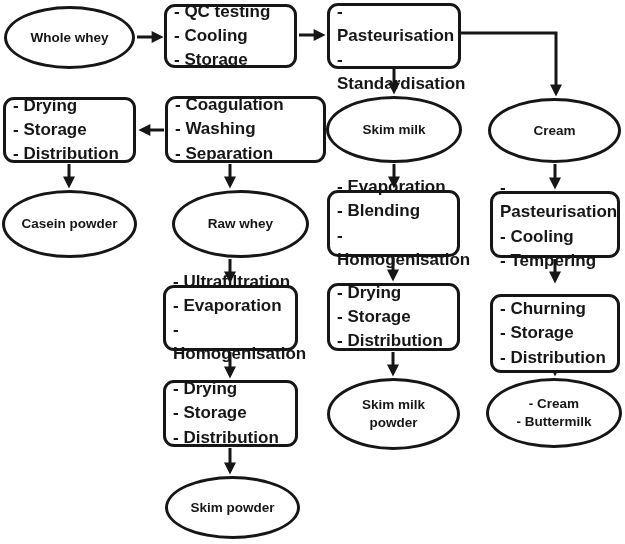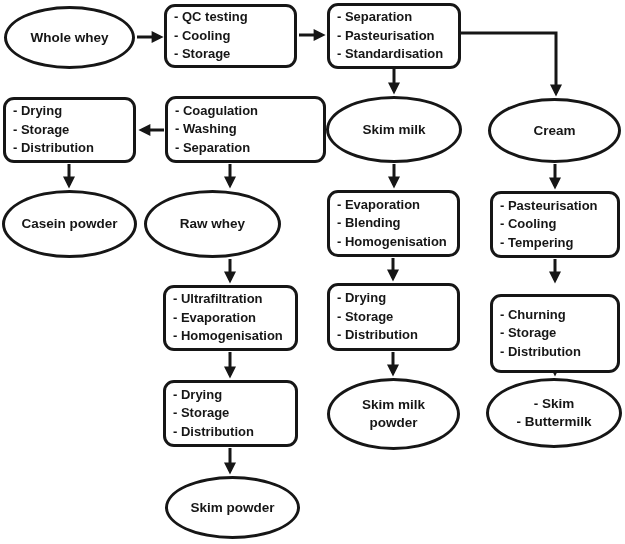--- a/index.html
+++ b/index.html
@@ -12,21 +12,21 @@
   }
   #canvas { position:absolute; left:0; top:0; width:625px; height:544px; }
   svg.connectors { position:absolute; left:0; top:0; width:625px; height:544px; }
   .node {
     position:absolute; box-sizing:border-box;
     background:#ffffff; color:#161616;
     font-weight:bold; white-space:pre-line;
   }
   .box {
     border:3px solid #161616; border-radius:11px;
-    font-size:13px; line-height:1.42;
+    font-size:17px; line-height:1.42;
     display:flex; flex-direction:column; justify-content:center;
     padding:2px 4px 2px 7px;
   }
   .ellipse {
     border:3px solid #161616; border-radius:50%;
     font-size:13.5px; line-height:1.3;
     display:flex; align-items:center; justify-content:center;
     text-align:center; padding:2px 10px;
   }
 </style>
@@ -71,21 +71,21 @@
   <div class="node box" style="left:3px;top:97px;width:133px;height:66px">- Drying
 - Storage
 - Distribution</div>
   <div class="node box" style="left:165px;top:96px;width:161px;height:67px">- Coagulation
 - Washing
 - Separation</div>
   <div class="node ellipse" style="left:326px;top:96px;width:136px;height:67px">Skim milk</div>
   <div class="node ellipse" style="left:2px;top:190px;width:135px;height:68px">Casein powder</div>
 
   <div class="node ellipse" style="left:488px;top:98px;width:133px;height:65px">Cream</div>
-  <div class="node ellipse" style="left:144px;top:190px;width:137px;height:68px">Raw whey</div>
+  <div class="node ellipse" style="left:172px;top:190px;width:137px;height:68px">Raw whey</div>
   <div class="node box" style="left:327px;top:190px;width:133px;height:67px">- Evaporation
 - Blending
 - Homogenisation</div>
   <div class="node box" style="left:490px;top:191px;width:130px;height:67px">- Pasteurisation
 - Cooling
 - Tempering</div>
 
   <div class="node box" style="left:163px;top:285px;width:135px;height:66px">- Ultrafiltration
 - Evaporation
 - Homogenisation</div>
@@ -94,18 +94,18 @@
 - Distribution</div>
   <div class="node box" style="left:490px;top:294px;width:130px;height:79px">- Churning
 - Storage
 - Distribution</div>
 
   <div class="node box" style="left:163px;top:380px;width:135px;height:67px">- Drying
 - Storage
 - Distribution</div>
   <div class="node ellipse" style="left:327px;top:378px;width:133px;height:72px">Skim milk
 powder</div>
-  <div class="node ellipse" style="left:486px;top:378px;width:136px;height:70px">- Skim
+  <div class="node ellipse" style="left:486px;top:378px;width:136px;height:70px">- Cream
 - Buttermilk</div>
 
   <div class="node ellipse" style="left:165px;top:476px;width:135px;height:63px">Skim powder</div>
 
 </div>
 
 </body></html>

